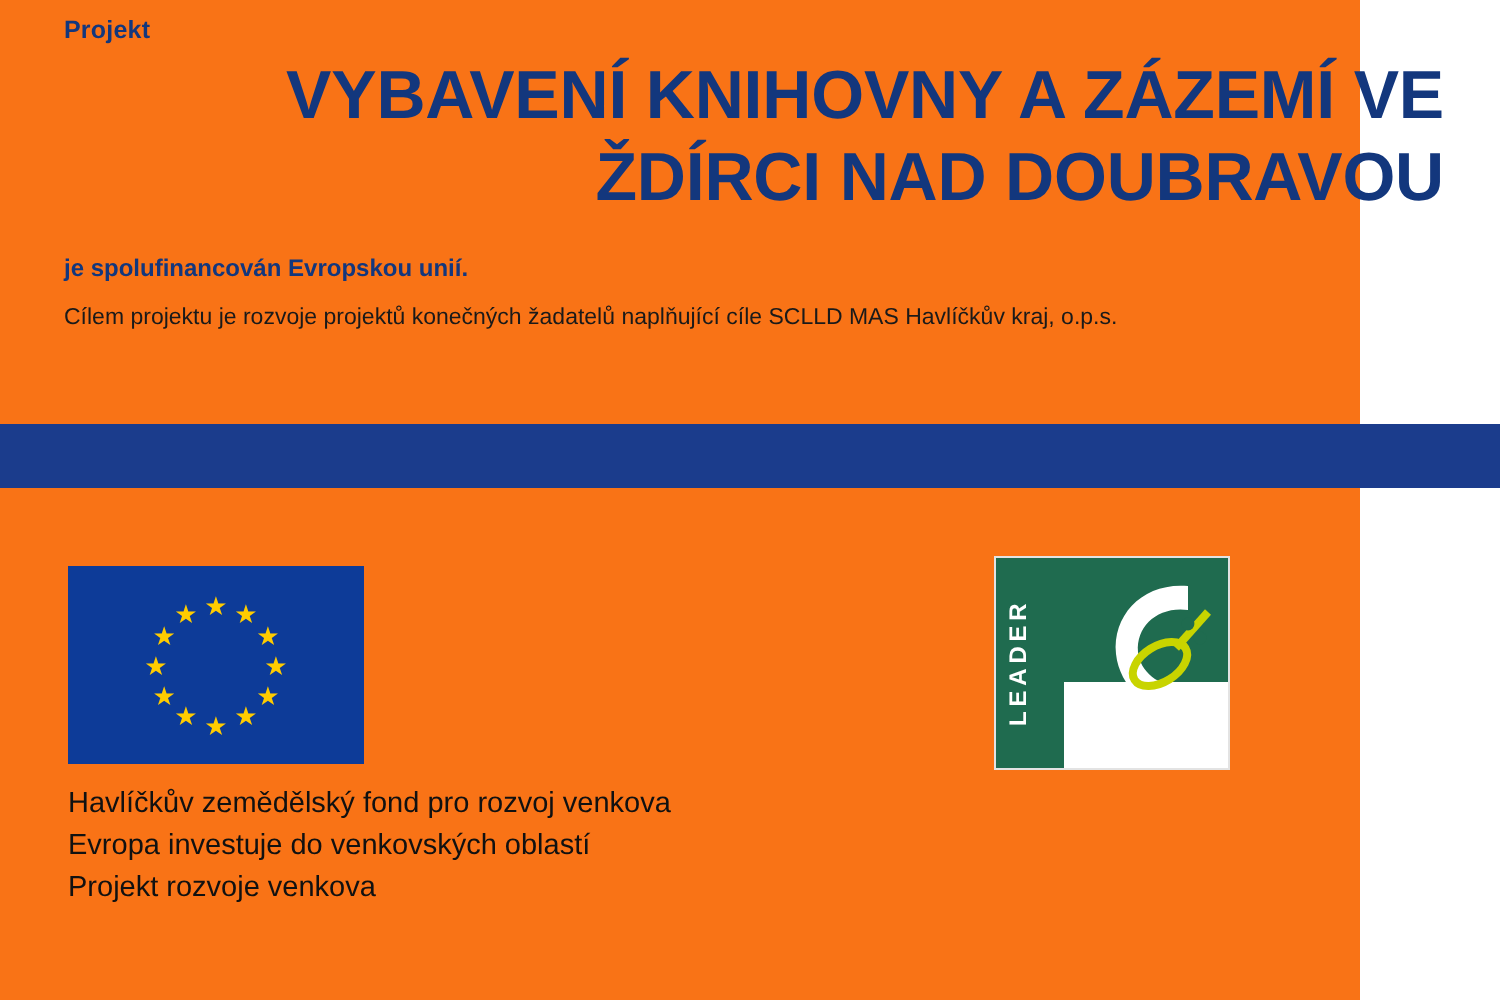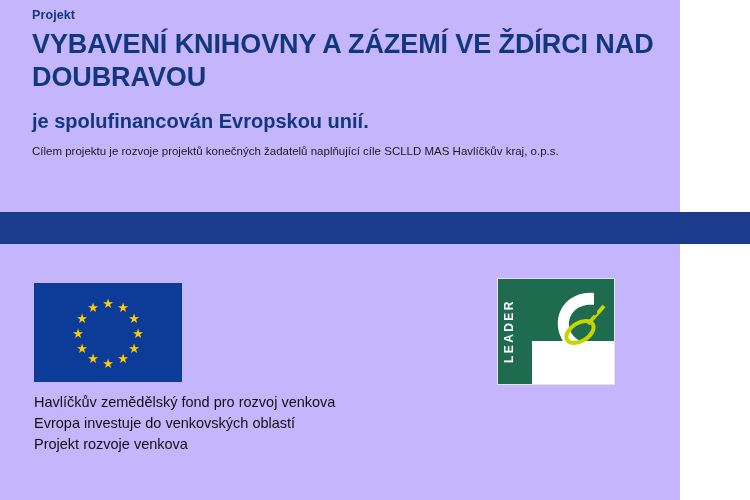--- a/index.html
+++ b/index.html
@@ -10,46 +10,47 @@
     width: 750px;
     height: 500px;
     background: #ffffff;
     font-family: "Liberation Sans", sans-serif;
     overflow: hidden;
   }
   .poster {
     position: relative;
     width: 680px;
     height: 500px;
-    background: #c4b5fd;
+    background: #f97316;
   }
   .header-block {
     position: absolute;
     left: 32px;
     top: 8px;
     width: 690px;
   }
   .kicker {
     font-size: 12.5px;
     font-weight: bold;
     color: #13377d;
     letter-spacing: 0.1px;
     margin: 0 0 6px 0;
   }
   .title {
-    font-size: 27px;
+    font-size: 34px;
     font-weight: bold;
     color: #13377d;
     line-height: 1.22;
     letter-spacing: -0.1px;
     margin: 0;
     text-transform: uppercase;
+    text-align: right;
   }
   .subtitle {
-    font-size: 20px;
+    font-size: 12px;
     font-weight: bold;
     color: #13377d;
     margin: 16px 0 0 0;
   }
   .note {
     font-size: 11.5px;
     color: #1a1a1a;
     margin: 11px 0 0 0;
     line-height: 1.3;
   }

